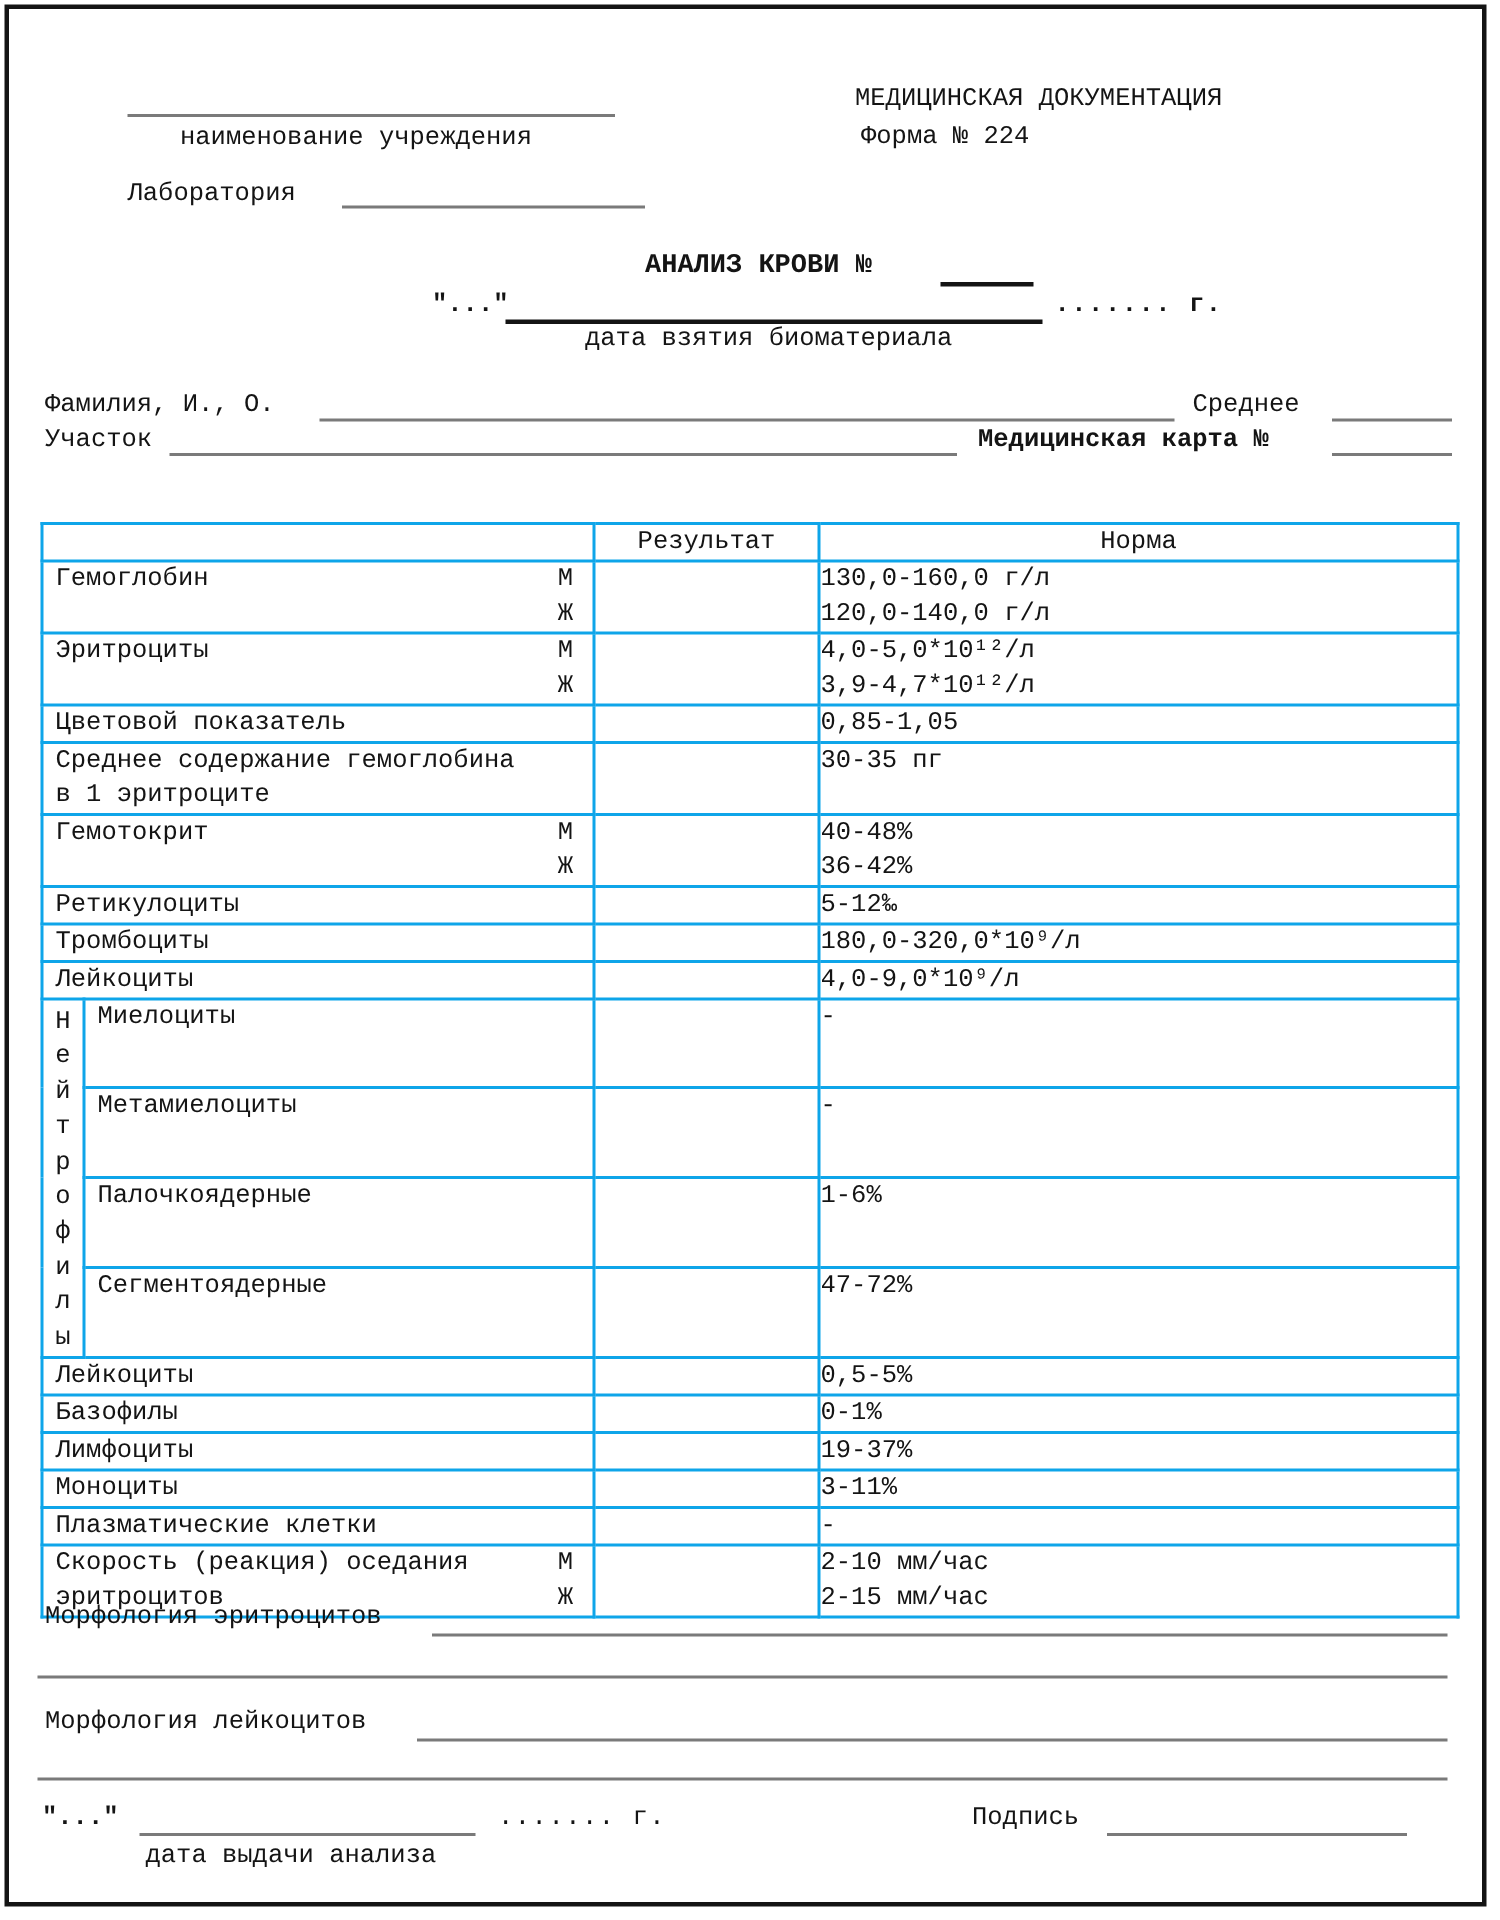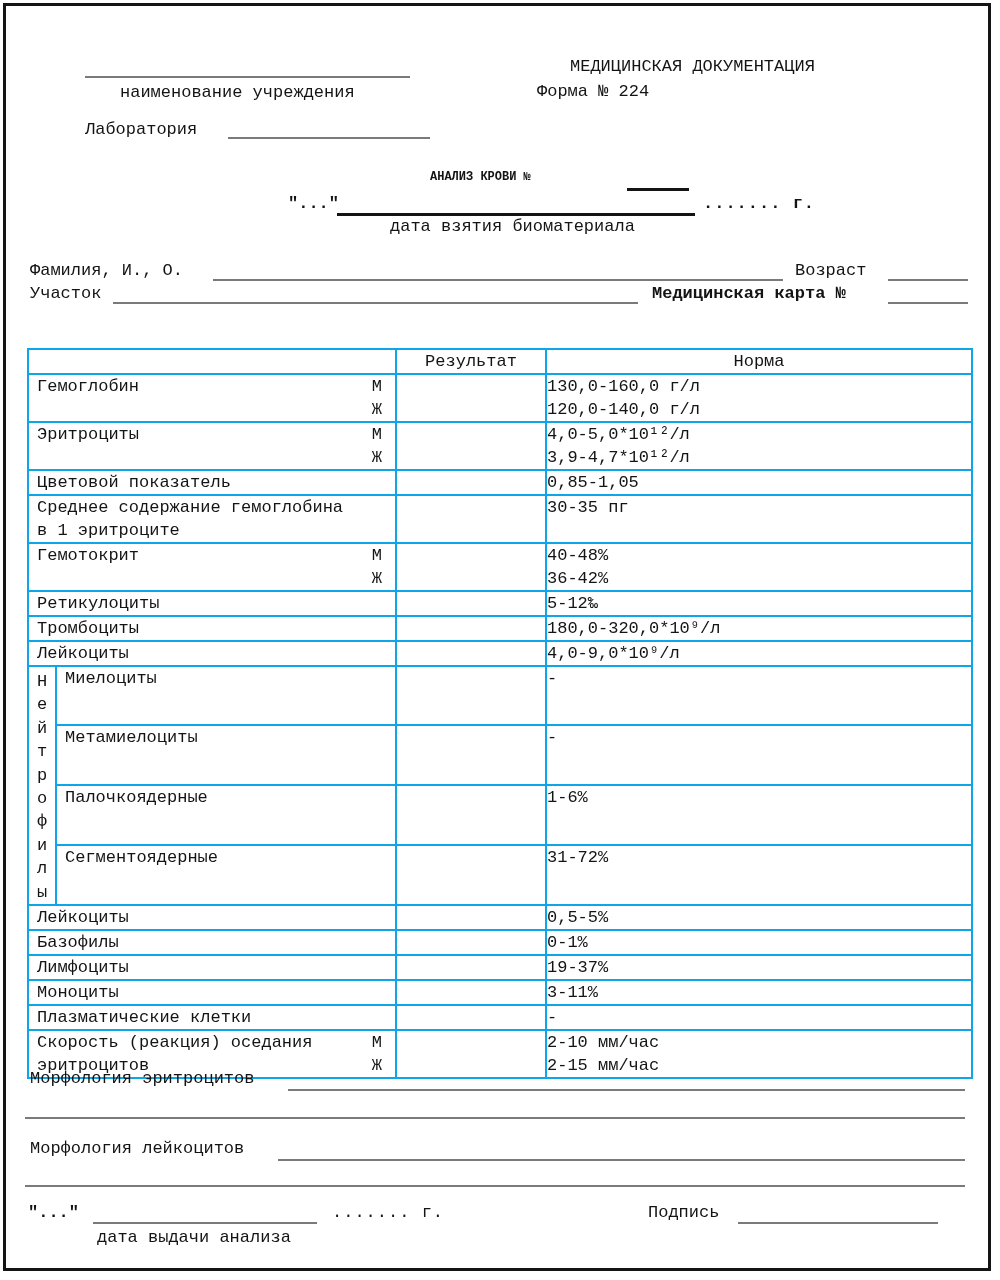--- a/index.html
+++ b/index.html
@@ -15,52 +15,52 @@
   .ln { position:absolute; height:2px; background:#7a7a7a; }
   .bln { position:absolute; height:3px; background:#141414; }
 
   table.blood { position:absolute; left:27px; top:348px; width:944px;
     border-collapse:collapse; table-layout:fixed; }
   table.blood td { border:2px solid #0ea5e9; padding:0; vertical-align:top;
     line-height:23px; overflow:hidden; }
   td.hcell { text-align:center; line-height:21px; }
   .lblcell { display:flex; justify-content:space-between; padding:0 13px 0 8px; }
   .sex { text-align:right; }
-  td.norm, .normpad { padding-left:8px; }
+  td.norm, .normpad { padding-left:8px;border-radius:10px; }
   td.mid { vertical-align:middle; }
   td.vcell { vertical-align:top; }
   .vtext { width:12px; margin:3px auto 0; word-break:break-all;
     line-height:23.4px; text-align:center; white-space:normal; }
   .dots { letter-spacing:1px; }
 </style>
 </head>
 <body>
 
 <div class="page">
   <div class="frame"></div>
 
   <div class="ln" style="left:85px;top:76px;width:325px;"></div>
   <div class="abs" style="left:120px;top:83px;">наименование учреждения</div>
   <div class="abs" style="left:570px;top:57px;">МЕДИЦИНСКАЯ ДОКУМЕНТАЦИЯ</div>
-  <div class="abs" style="left:537px;top:82px;">Форма № 224</div>
+  <div class="abs" style="left:574px;top:82px;">Форма № 224</div>
 
   <div class="abs" style="left:85px;top:120px;">Лаборатория</div>
   <div class="ln" style="left:228px;top:137px;width:202px;"></div>
 
-  <div class="abs b" style="left:430px;top:167px;font-size:12px;">АНАЛИЗ КРОВИ №</div>
+  <div class="abs b" style="left:430px;top:167px;font-size:18px;">АНАЛИЗ КРОВИ №</div>
   <div class="bln" style="left:627px;top:188px;width:62px;"></div>
 
   <div class="abs b" style="left:288px;top:194px;">"..."</div>
   <div class="bln" style="left:337px;top:213px;width:358px;"></div>
   <div class="abs b dots" style="left:703px;top:194px;"><span>.......</span> <span>г.</span></div>
   <div class="abs" style="left:390px;top:217px;">дата взятия биоматериала</div>
 
   <div class="abs" style="left:30px;top:261px;">Фамилия, И., О.</div>
   <div class="ln" style="left:213px;top:279px;width:570px;"></div>
-  <div class="abs" style="left:795px;top:261px;">Возраст</div>
+  <div class="abs" style="left:795px;top:261px;">Среднее</div>
   <div class="ln" style="left:888px;top:279px;width:80px;"></div>
 
   <div class="abs" style="left:30px;top:284px;">Участок</div>
   <div class="ln" style="left:113px;top:302px;width:525px;"></div>
   <div class="abs" style="left:652px;top:284px;font-weight:bold;">Медицинская карта №</div>
   <div class="ln" style="left:888px;top:302px;width:80px;"></div>
 
   <table class="blood">
     <colgroup>
         <col style="width:28px">
@@ -208,21 +208,21 @@
       <td></td>
       <td class="norm mid">1-6%</td>
     </tr>
     <tr style="height:60px">
       <td class="mid">
             <div class="lblcell">
               <span>Сегментоядерные</span>
             </div>
           </td>
       <td></td>
-      <td class="norm mid">31-72%</td>
+      <td class="norm mid">47-72%</td>
     </tr>
 
     <tr style="height:23px">
       <td colspan="2">
             <div class="lblcell">
               <span>Лейкоциты</span>
             </div>
           </td>
       <td></td>
       <td class="norm">0,5-5%</td>

